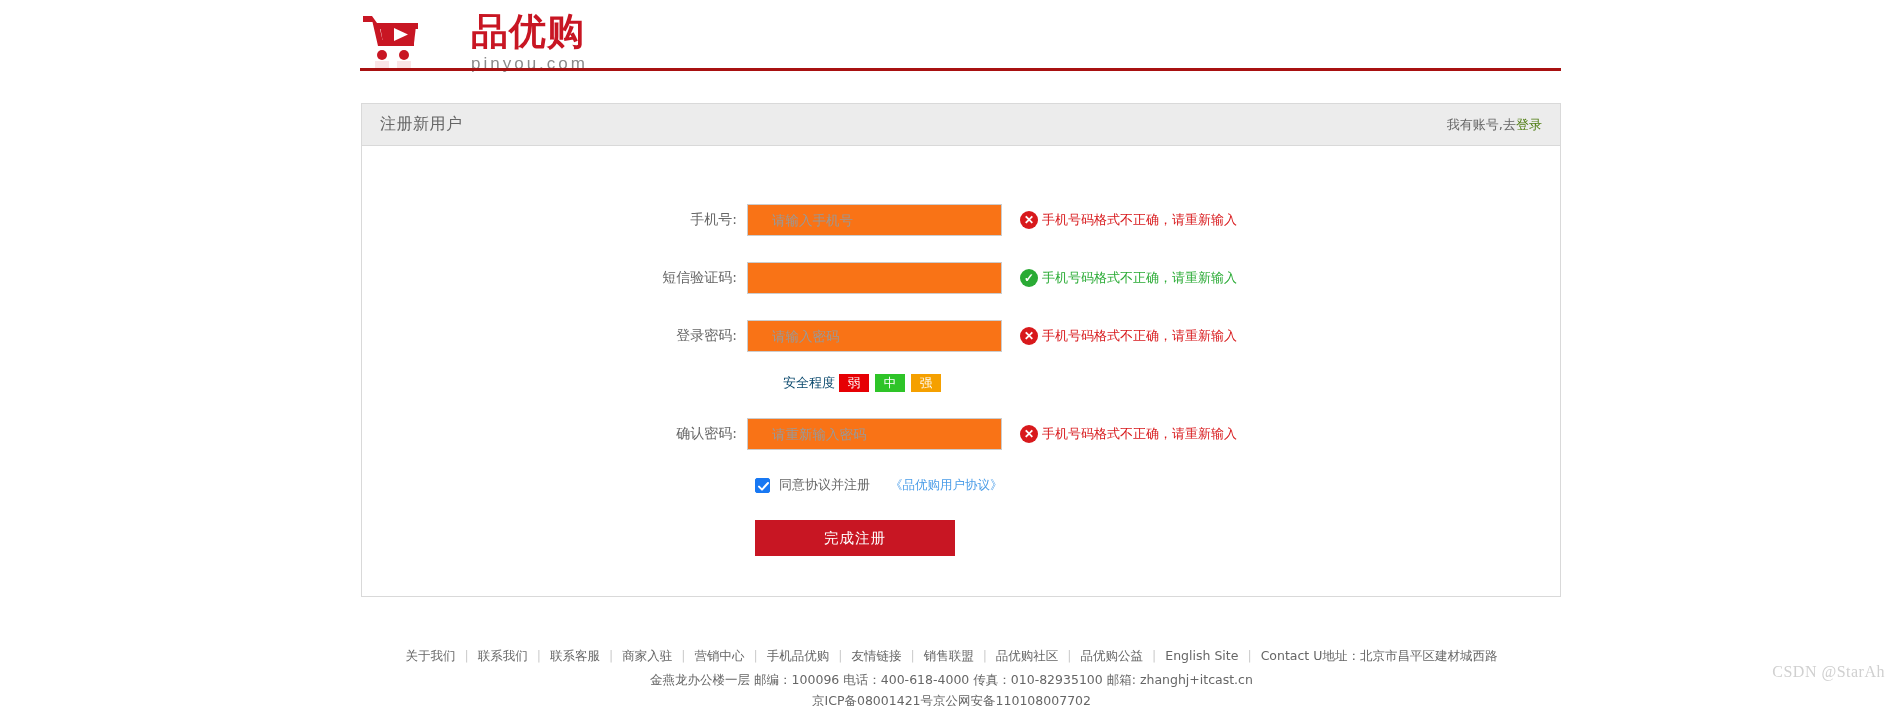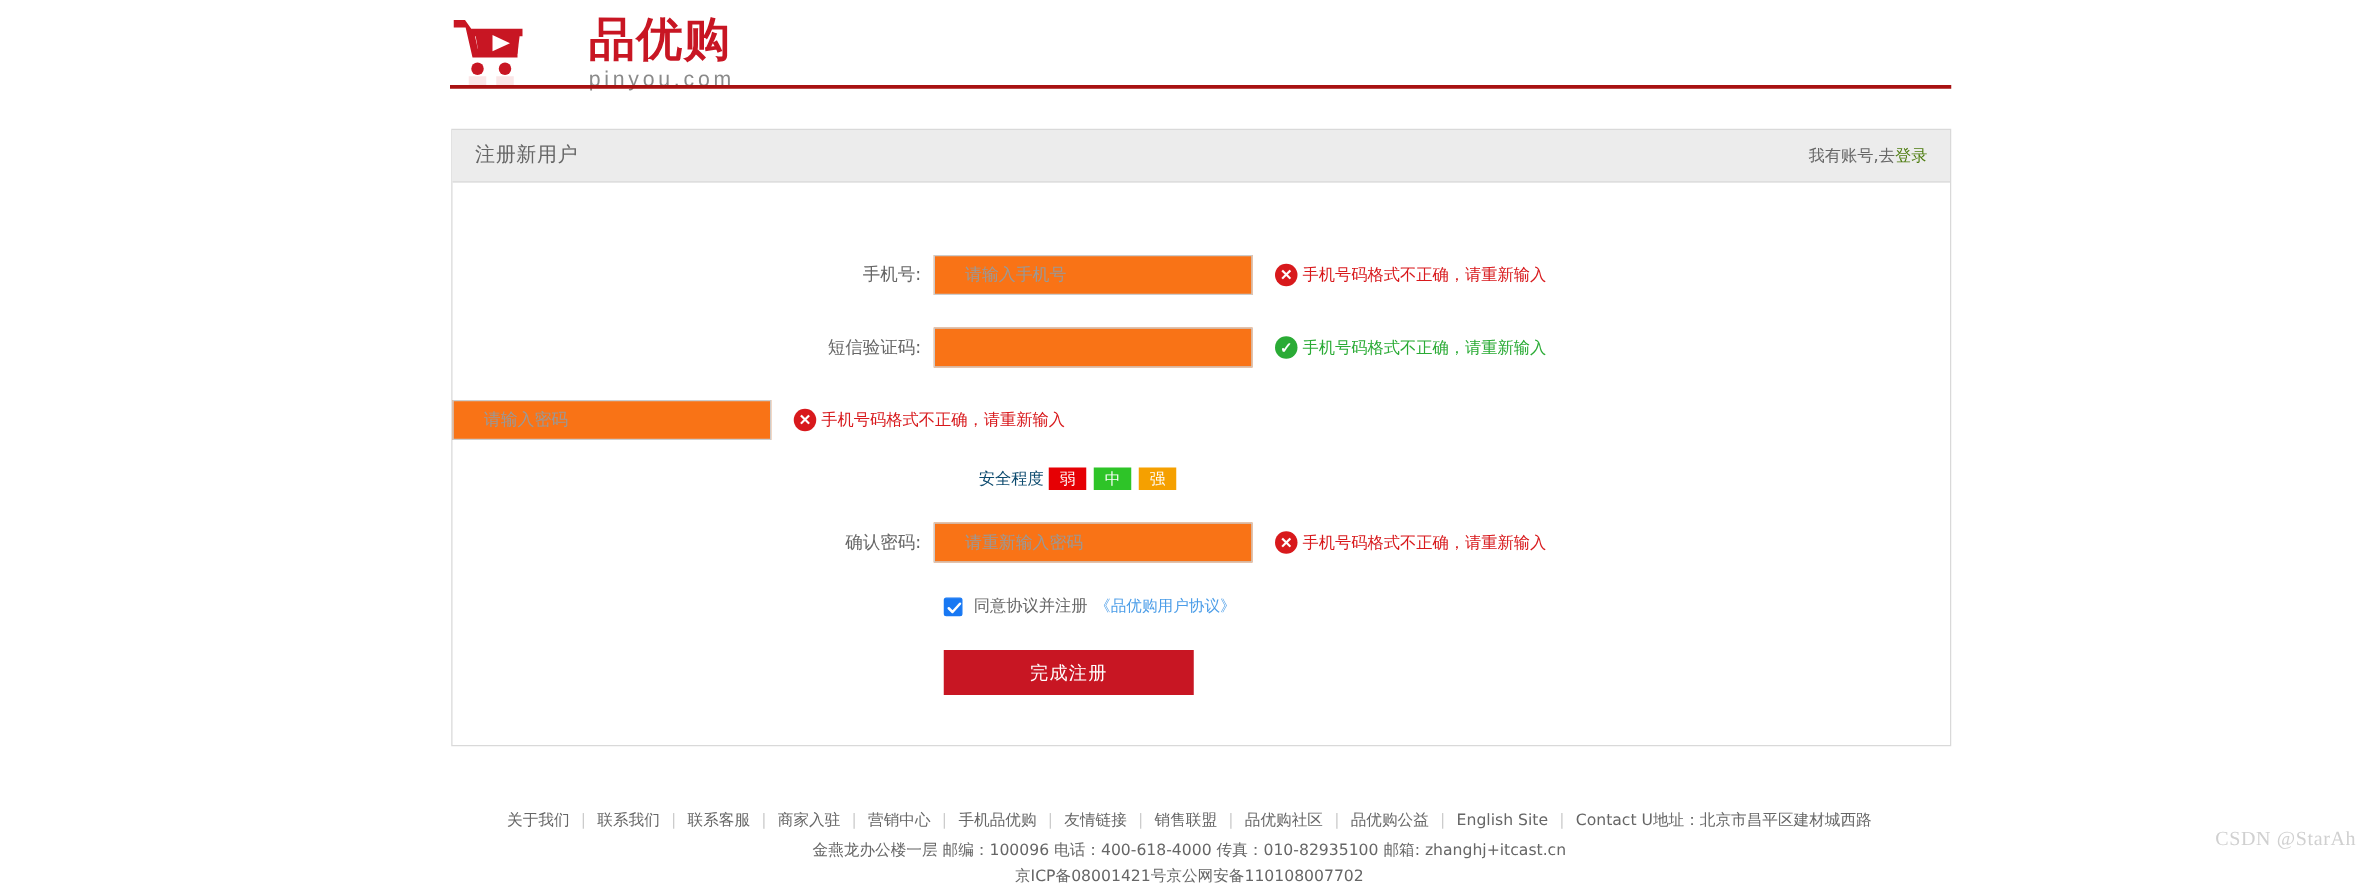--- a/index.html
+++ b/index.html
@@ -234,21 +234,21 @@
   .agree-text {
     font-size: 13px;
     color: #666666;
     font-family: "DejaVu Sans", sans-serif;
     margin-left: 9px;
   }
   .agree-link {
     font-size: 12.5px;
     color: #4b9de8;
     font-family: "DejaVu Sans", sans-serif;
-    margin-left: 6px;
+    margin-left: 20px;
     text-decoration: none;
     cursor: pointer;
   }
 
   
   .submit-row {
     display: flex;
     align-items: flex-end;
   }
   .submit-spacer { width: 385px; flex: none; }
@@ -356,20 +356,21 @@
     <div class="form-row">
       <div class="form-label">短信验证码:</div>
       <input class="form-input" type="text" placeholder="" style="">
       <div class="msg msg-ok">
         <span class="msg-icon">✓</span>
         <span class="msg-text">手机号码格式不正确，请重新输入</span>
       </div>
     </div>
 
     <div class="form-row">
+      <div class="form-label">登录密码:</div>
       <input class="form-input" type="text" placeholder="请输入密码" style="">
       <div class="msg msg-error">
         <span class="msg-icon">✕</span>
         <span class="msg-text">手机号码格式不正确，请重新输入</span>
       </div>
     </div>
 
     <div class="strength-row">
       <div class="strength-spacer"></div>
       <div class="strength-inner">

